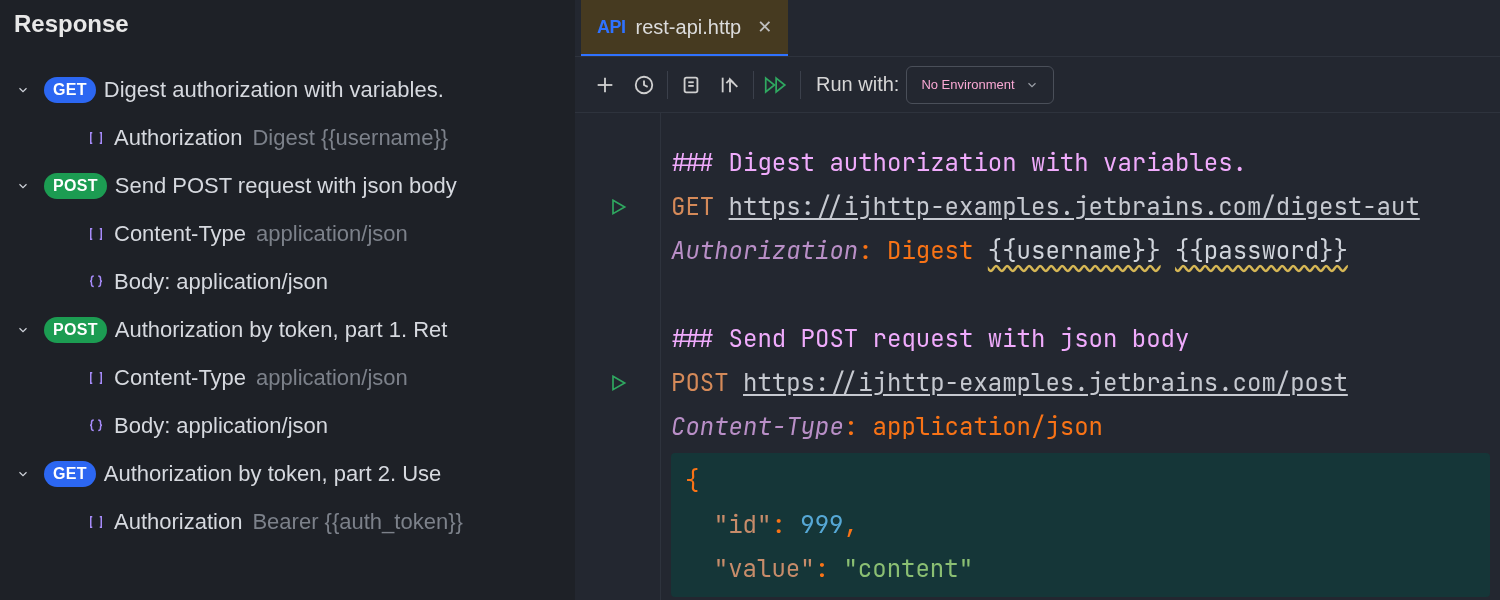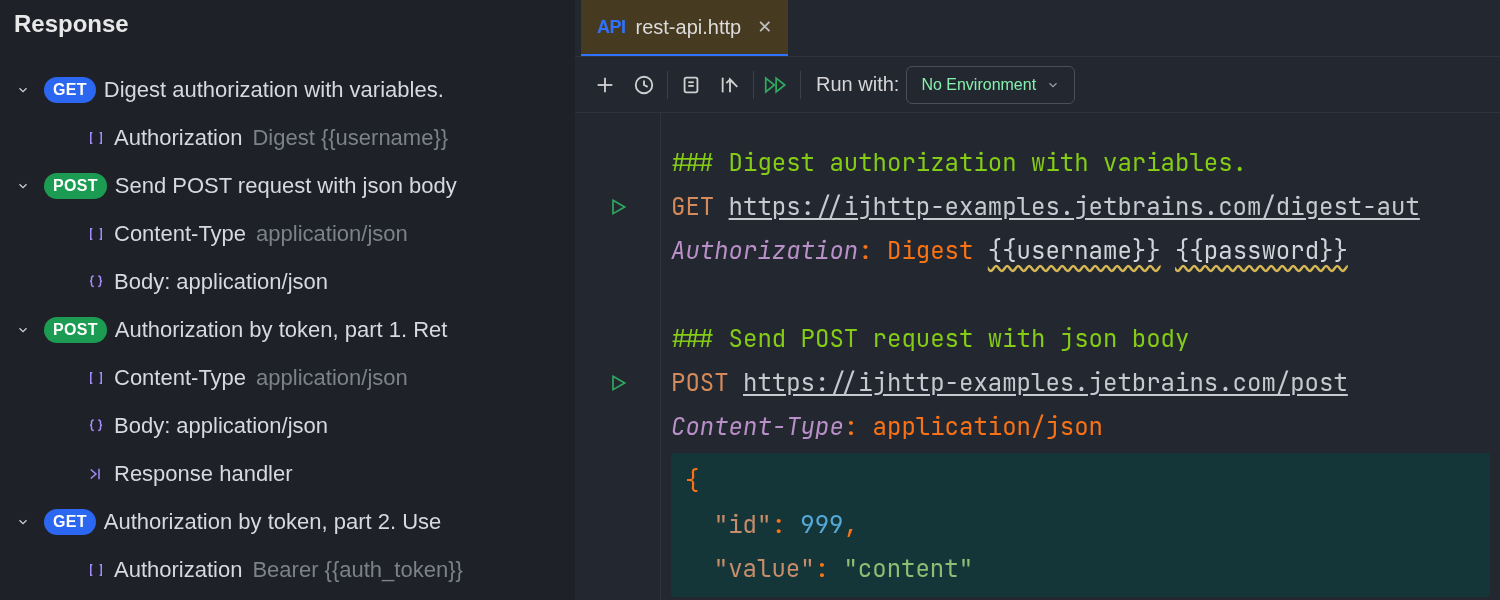--- a/index.html
+++ b/index.html
@@ -41,34 +41,34 @@
 .toolbar { height:56px; display:flex; align-items:center; gap:7px; padding:0 14px; background:#232730; border-top:1px solid #2e333d; }
 .tbtn { width:32px; height:32px; display:flex; align-items:center; justify-content:center; cursor:pointer; border-radius:4px; }
 .tbtn svg { stroke:#cfcfcf; stroke-width:2; fill:none; }
 .sep { width:1px; height:28px; background:#3b404b; }
 .run-btn svg { stroke:#2fa860; fill:none; }
 .run-with-label { color:#d6d6d6; font-size:20px; margin-left:8px; }
 .env-dd {
   display:flex; align-items:center; gap:10px; height:38px; padding:0 14px;
   border:1px solid #4a4f59; border-radius:6px; cursor:pointer;
 }
-.env-dd span { color:#86efac; font-size:16px; }
+.env-dd span { color:#f9a8d4; font-size:13px; }
 .env-dd svg { stroke:#9ca0a8; stroke-width:2; fill:none; }
 
 .code-area { flex:1; display:flex; overflow:hidden; border-top:1px solid #2e333d; }
 .gutter { width:86px; height:100%; background:#232730; border-right:1px solid #2e333d; padding-top:28px; }
 .gutter .play { height:44px; display:flex; align-items:center; justify-content:center; cursor:pointer; }
 .gutter .spacer { height:44px; }
 .gutter .play svg { stroke:#2fa860; stroke-width:2; fill:none; }
 .code {
   flex:1; padding:28px 10px 0 10px;
   font-family:"JetBrains Mono","SF Mono",Menlo,Consolas,monospace;
   font-size:24px; line-height:44px; white-space:nowrap; overflow:hidden;
 }
-.c-h   { color:#84cc16; }
+.c-h   { color:#f0abfc; }
 .c-kw  { color:#d58a59; }
 .c-url { color:#c6c9d0; text-decoration:underline; text-underline-offset:3px; }
 .c-hdr { color:#b98fc7; font-style:italic; }
 .c-txt { color:#f97316; }
 .c-var { color:#d0d4db; text-decoration: underline wavy #d6b755; text-underline-offset:6px; }
 .c-key { color:#c78c6a; }
 .c-num { color:#56a8d6; }
 .c-str { color:#8bbf73; }
 .body-block { background:#153638; margin-top:4px; padding:6px 14px; border-radius:4px; }
 </style>
@@ -144,29 +144,20 @@
       <span class="value">application/json</span>
     </div>
     <div class="row child">
       <span class="icon">
           <svg width="18" height="18" viewBox="0 0 24 24">
             <path d="M9 4c-2 0-3 1-3 3v2c0 1-1 2-2 2 1 0 2 1 2 2v2c0 2 1 3 3 3M15 4c2 0 3 1 3 3v2c0 1 1 2 2 2-1 0-2 1-2 2v2c0 2-1 3-3 3"></path>
           </svg>
         </span>
       <span class="label">Body: application/json</span>
     </div>
-    <div class="row child">
-      <span class="icon">
-          <svg width="18" height="18" viewBox="0 0 24 24">
-            <polyline points="5 6 12 12 5 18"></polyline>
-            <line x1="16" y1="5" x2="16" y2="19"></line>
-          </svg>
-        </span>
-      <span class="label">Response handler</span>
-    </div>
 
     <div class="row">
       <span class="caret">
           <svg width="14" height="14" viewBox="0 0 24 24">
             <polyline points="6 9 12 15 18 9"></polyline>
           </svg>
         </span>
       <span class="badge get">GET</span>
       <span class="label">Authorization by token, part 2. Use</span>
     </div>

